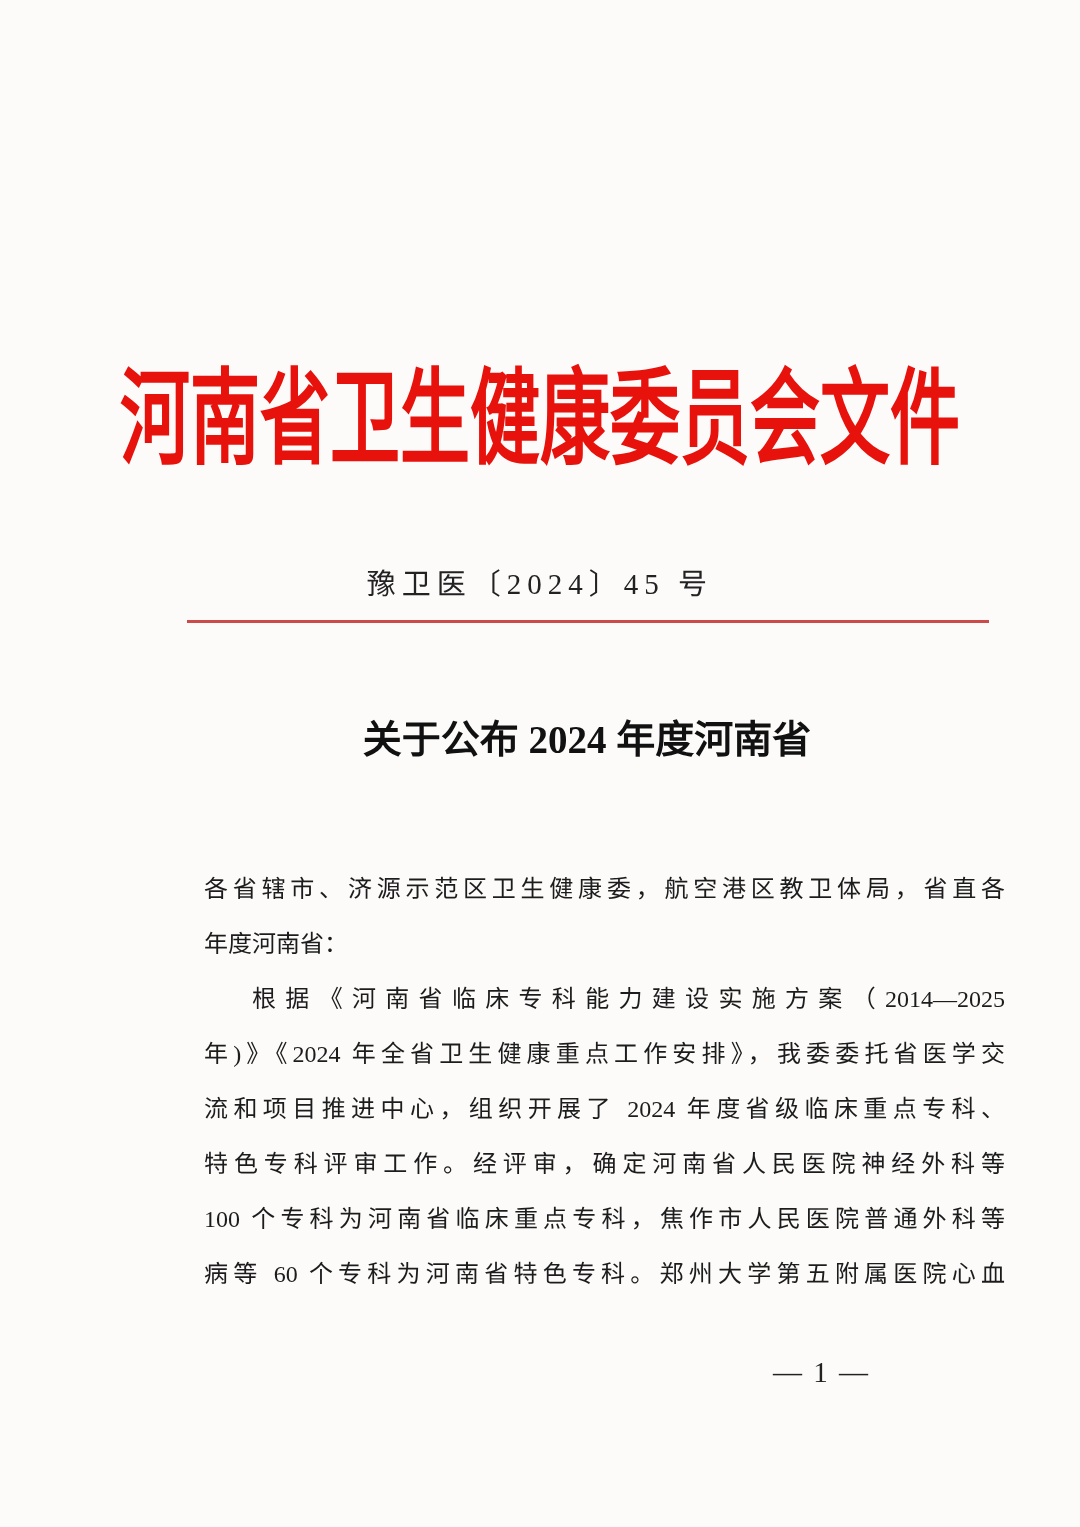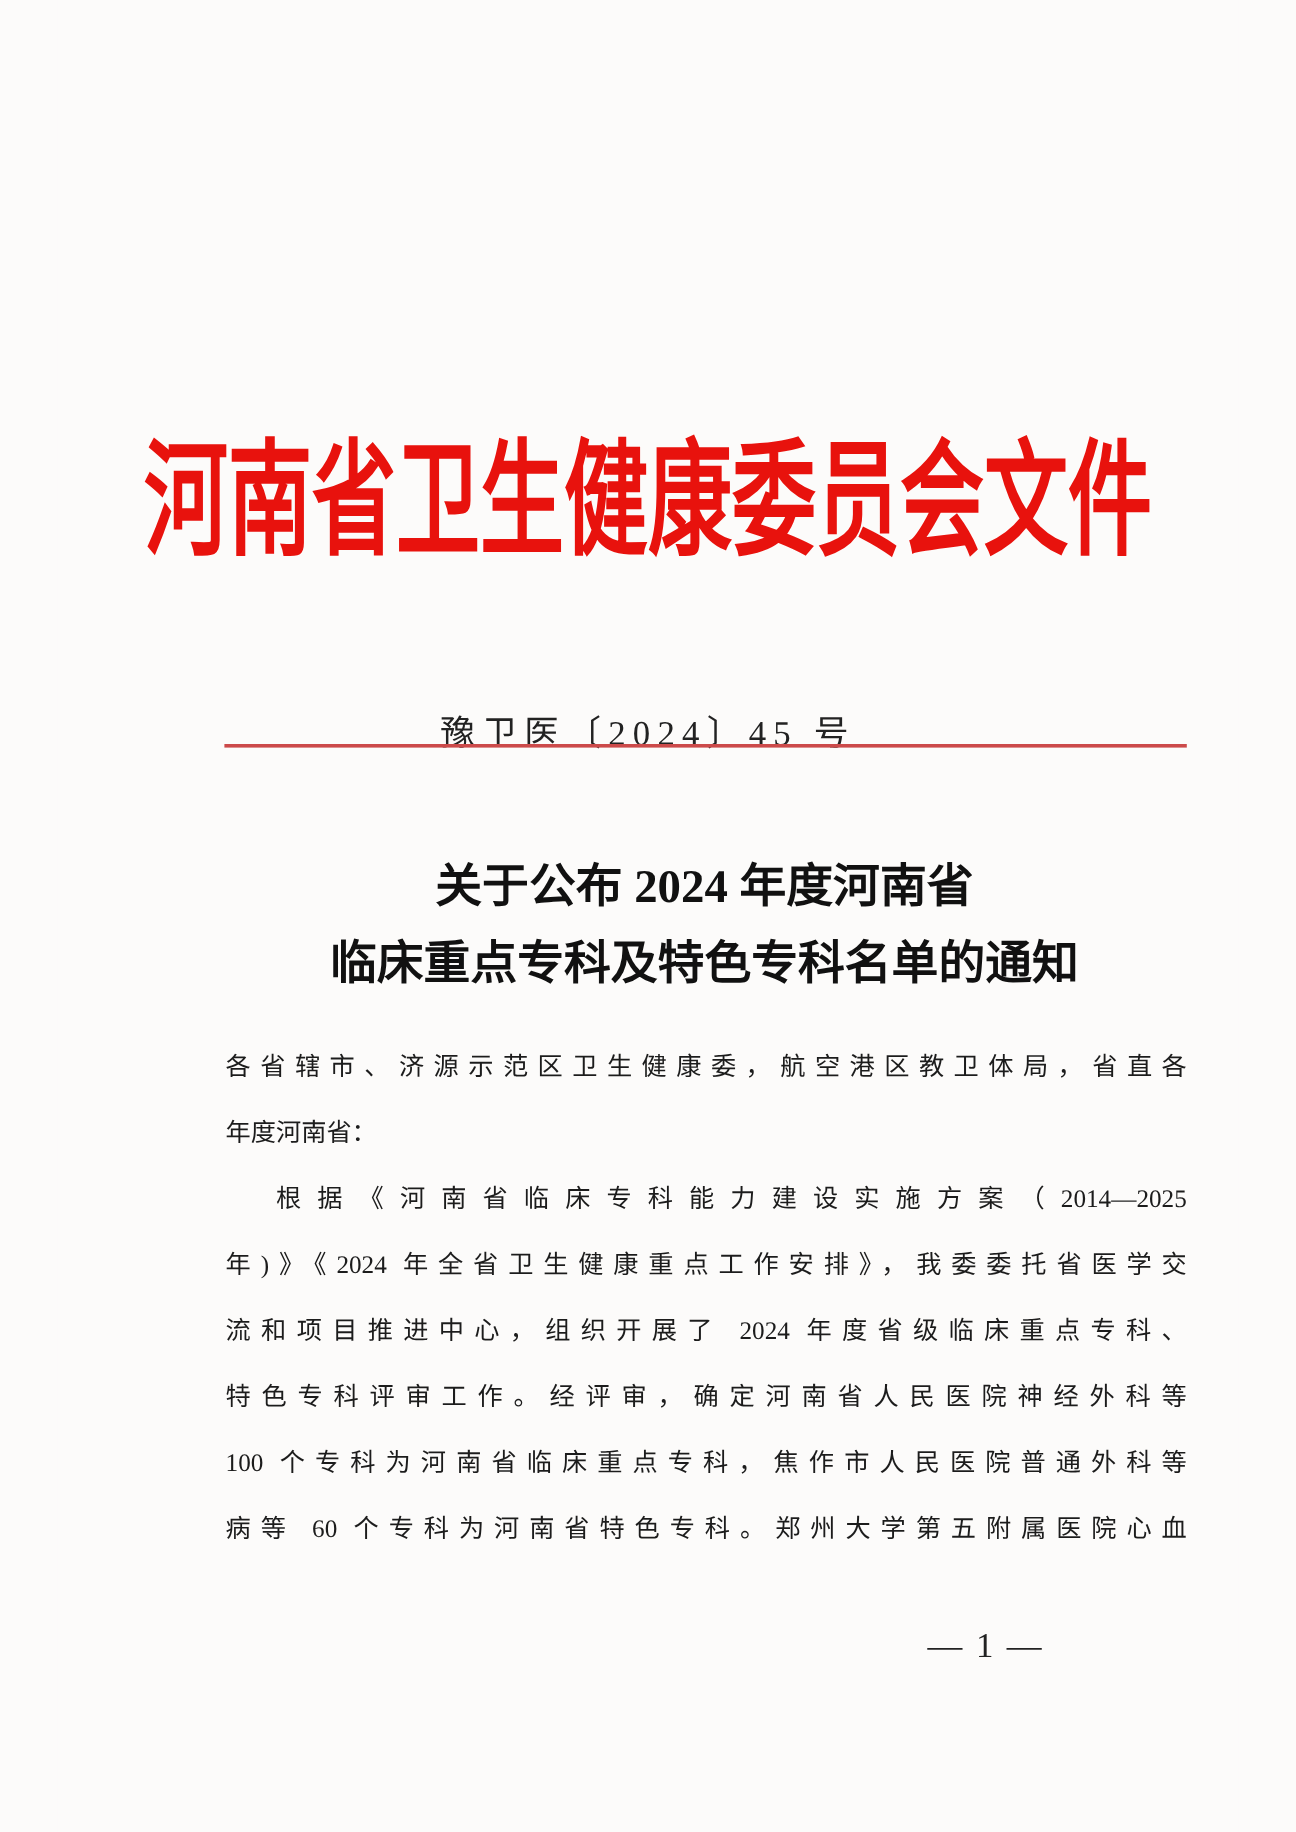--- a/index.html
+++ b/index.html
@@ -43,21 +43,20 @@
   .doc-number{
     position:absolute;
     top:566px;
     left:0;
     width:100%;
     text-align:center;
     font-size:29px;
     letter-spacing:6px;
     color:#222;
     line-height:36px;
-    margin-top:28px;
   }
   
   .red-rule{
     position:absolute;
     top:620px;
     left:139px;
     width:802px;
     height:3px;
     background:var(--rule-red);
   }
@@ -71,23 +70,23 @@
     font-weight:bold;
     font-size:39px;
     line-height:64px;
     color:#111;
     margin-left:47px;
   }
   
   .body-text{
     position:absolute;
     top:862px;
-    left:140px;
+    left:156px;
     width:801px;
-    font-size:21px;
+    font-size:24px;
     line-height:55px;
     color:var(--ink);
   }
   .line{
     text-align:justify;
     text-align-last:justify;
     text-justify:inter-character;
     white-space:nowrap;
     overflow:hidden;
   }
@@ -114,21 +113,20 @@
 <div class="page">
 
   <div class="header-title">河南省卫生健康委员会文件</div>
 
   <div class="doc-number">豫卫医〔2024〕45 号</div>
 
   <div class="red-rule"></div>
 
   <div class="notice-title">
     <div>关于公布 2024 年度河南省</div>
-    <div>临床重点专科及特色专科名单的通知</div>
   </div>
 
   <div class="body-text">
     <div class="line">各省辖市、济源示范区卫生健康委，航空港区教卫体局，省直各</div>
     <div class="line no-fill">年度河南省：</div>
     <div class="line indent">根据《河南省临床专科能力建设实施方案（2014—2025</div>
     <div class="line">年)》《2024 年全省卫生健康重点工作安排》，我委委托省医学交</div>
     <div class="line">流和项目推进中心，组织开展了 2024 年度省级临床重点专科、</div>
     <div class="line">特色专科评审工作。经评审，确定河南省人民医院神经外科等</div>
     <div class="line">100 个专科为河南省临床重点专科，焦作市人民医院普通外科等</div>

